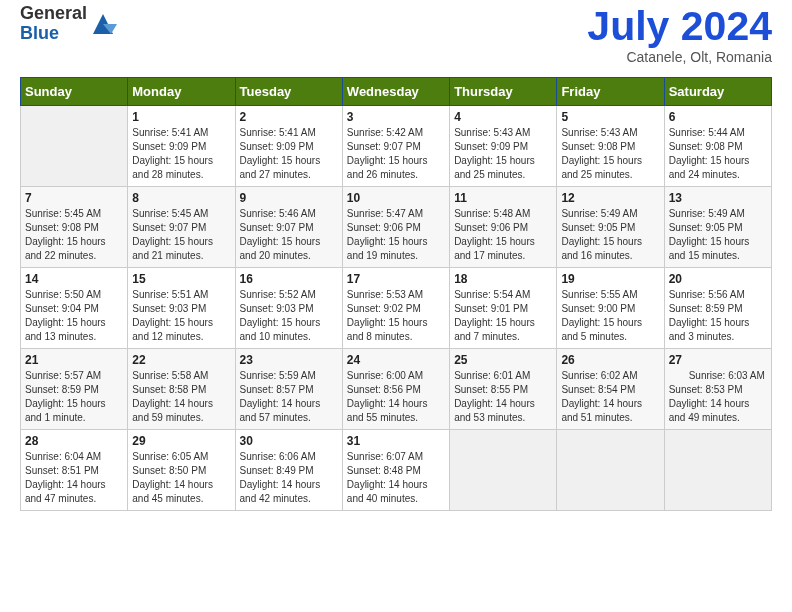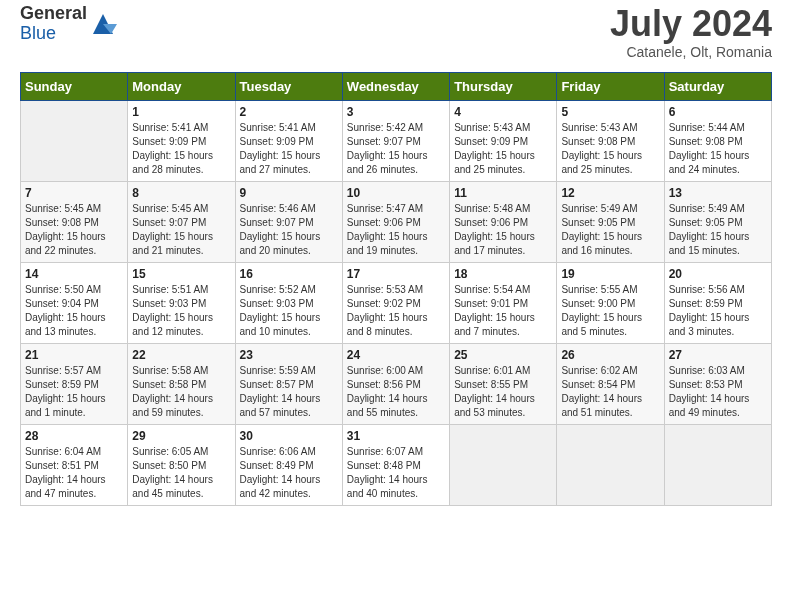--- a/index.html
+++ b/index.html
@@ -29,35 +29,35 @@
       flex-direction: column;
       line-height: 1.1;
     }
     .logo-general {
       font-size: 18px;
       font-weight: bold;
       color: #333;
     }
     .logo-blue {
       font-size: 18px;
-      font-weight: normal;
+      font-weight: bold;
       color: #1a5fa8;
     }
     .logo-icon {
       width: 28px;
       height: 28px;
       margin-left: 2px;
     }
     .title-block {
       text-align: right;
     }
     .month-title {
-      font-size: 36px;
-      font-weight: bold;
-      color: #404040;
+      font-size: 41px;
+      font-weight: bold;
+      color: #1d4ed8;
       line-height: 1.1;
     }
     .location {
       font-size: 14px;
       color: #555;
     }
     table {
       width: 100%;
       border-collapse: collapse;
       font-size: 11px;
@@ -239,21 +239,21 @@
 Daylight: 14 hours
 and 55 minutes.</span></td>
           <td><span class="day-num">25</span><span class="day-info" style="white-space: pre-line;">Sunrise: 6:01 AM
 Sunset: 8:55 PM
 Daylight: 14 hours
 and 53 minutes.</span></td>
           <td><span class="day-num">26</span><span class="day-info" style="white-space: pre-line;">Sunrise: 6:02 AM
 Sunset: 8:54 PM
 Daylight: 14 hours
 and 51 minutes.</span></td>
-          <td><span class="day-num">27</span><span class="day-info" style="white-space: pre-line;">Sunrise: 6:03 AM
+          <td><span class="day-num">27</span><span class="day-info" style="white-space: pre-line; margin-left: 20px;">Sunrise: 6:03 AM
 Sunset: 8:53 PM
 Daylight: 14 hours
 and 49 minutes.</span></td>
         </tr>
         <tr>
           <td><span class="day-num">28</span><span class="day-info" style="white-space: pre-line;">Sunrise: 6:04 AM
 Sunset: 8:51 PM
 Daylight: 14 hours
 and 47 minutes.</span></td>
           <td><span class="day-num">29</span><span class="day-info" style="white-space: pre-line;">Sunrise: 6:05 AM

